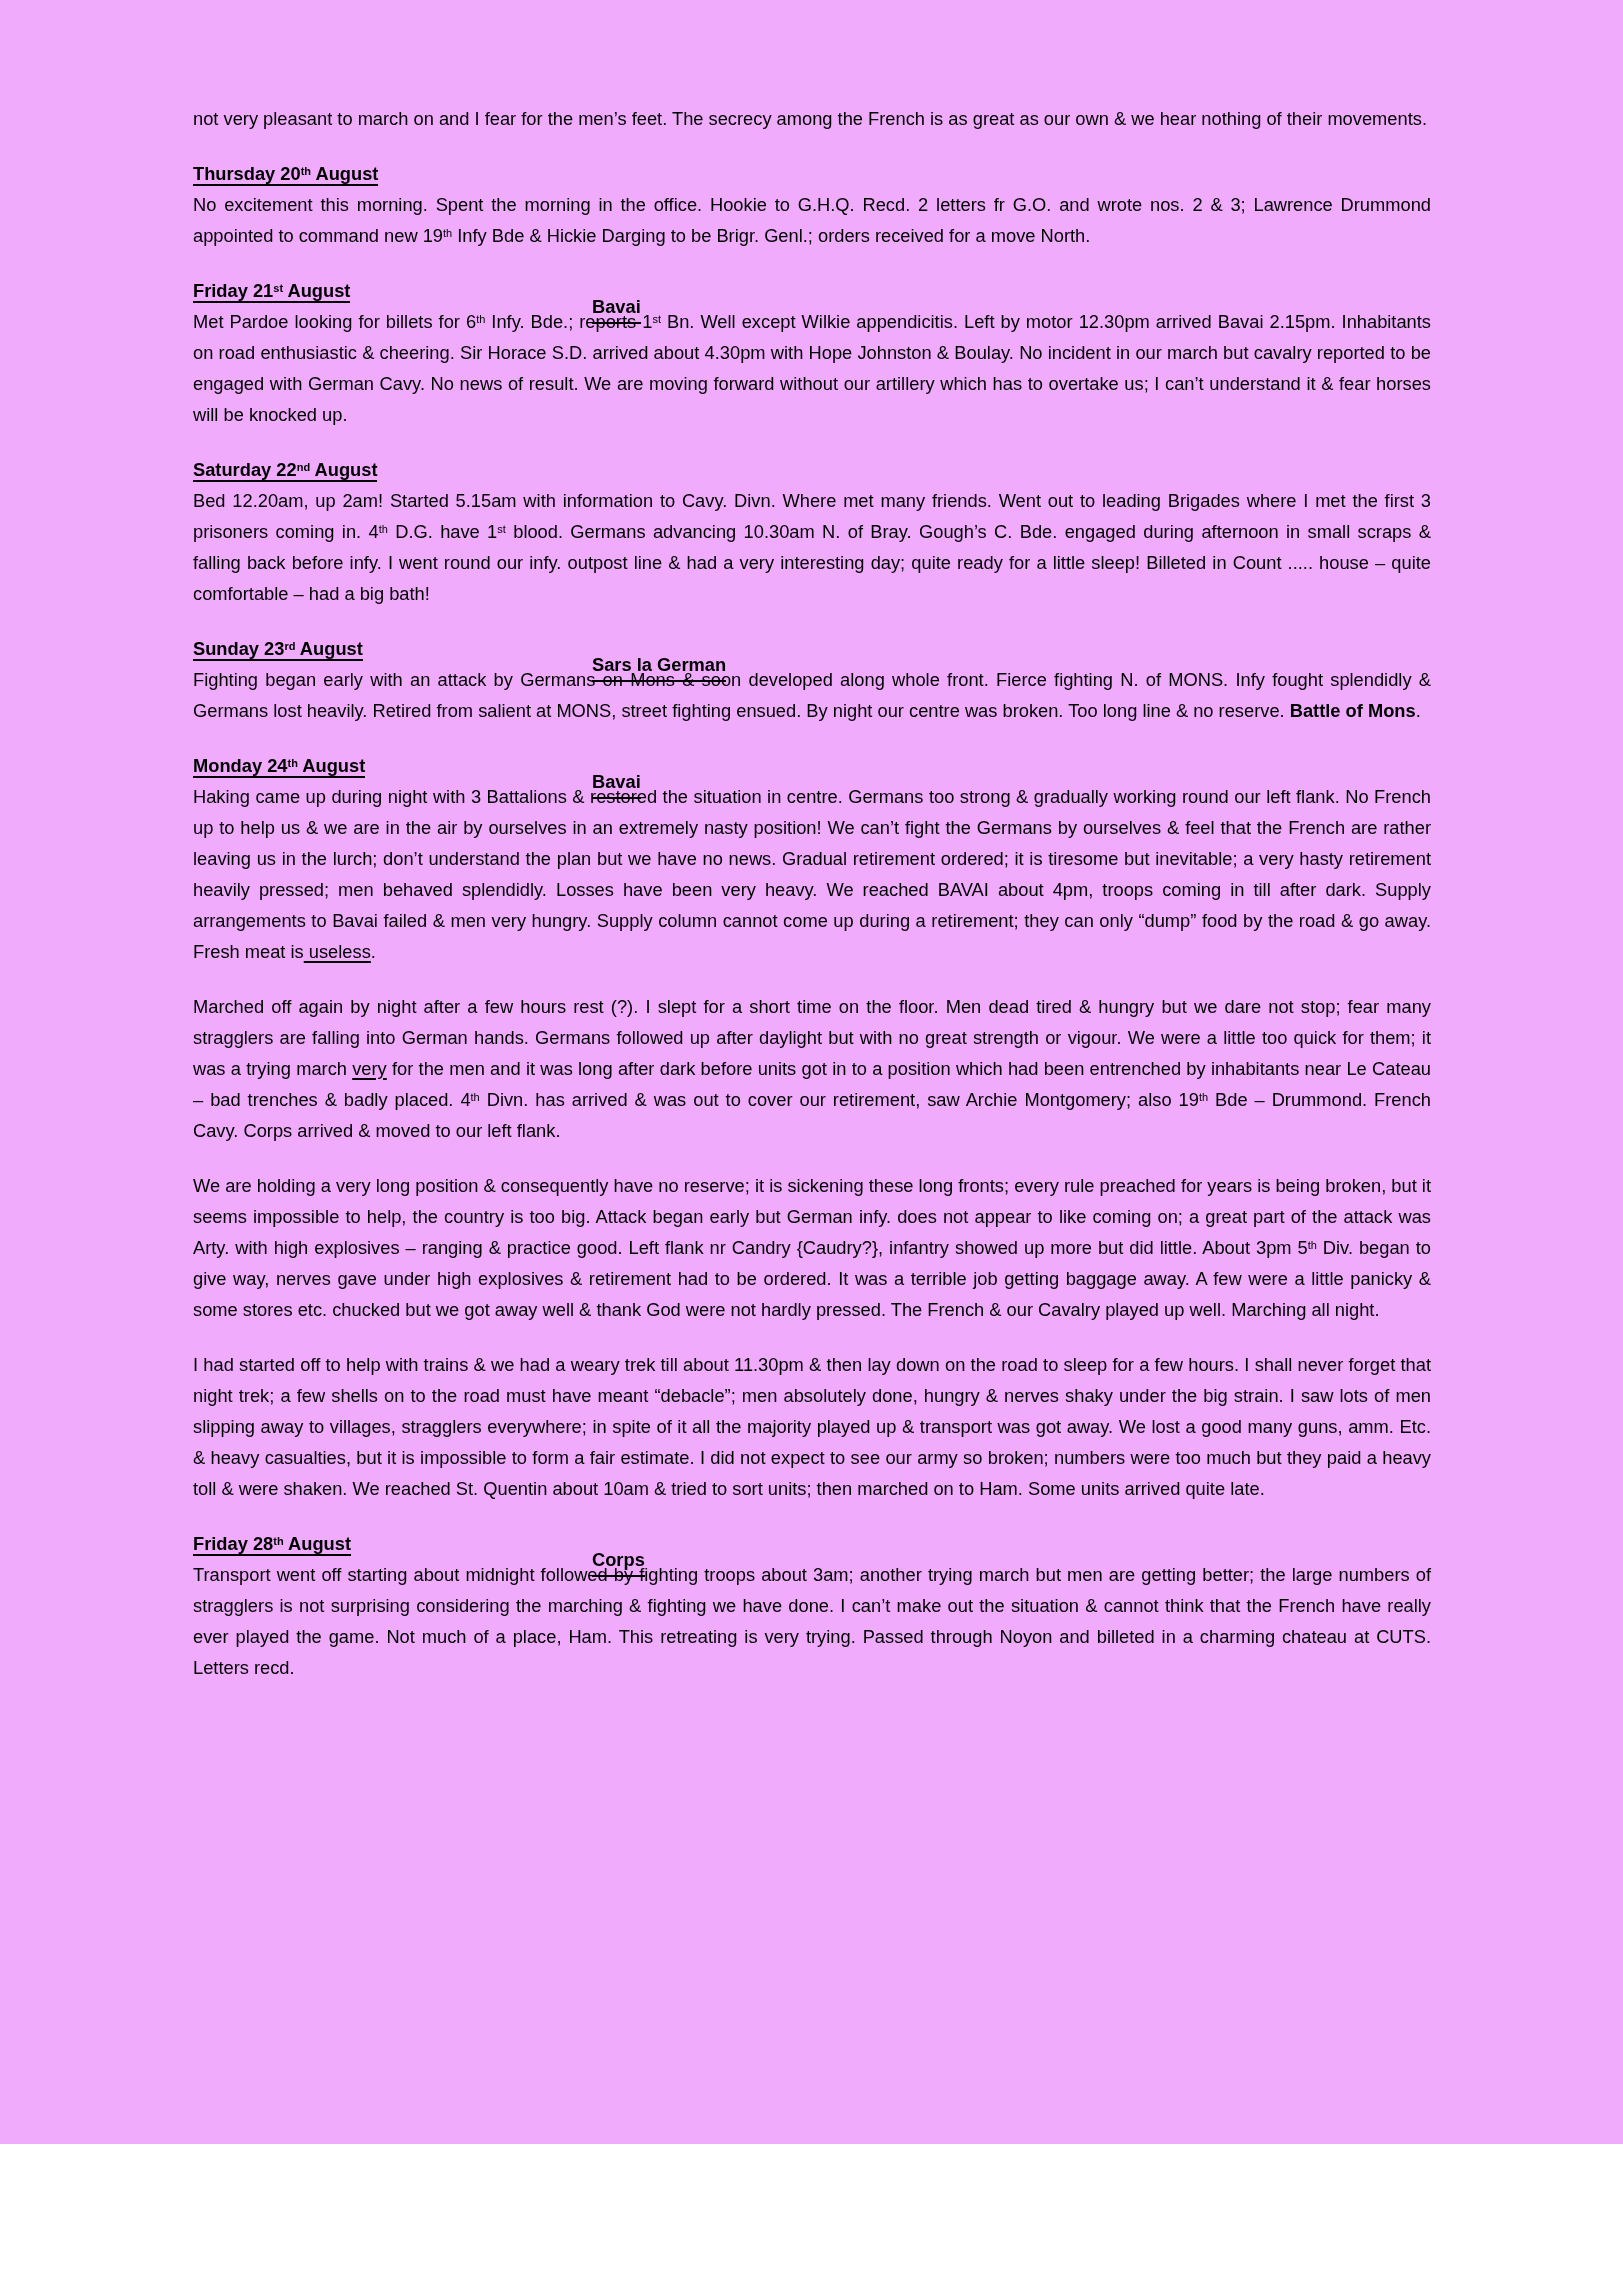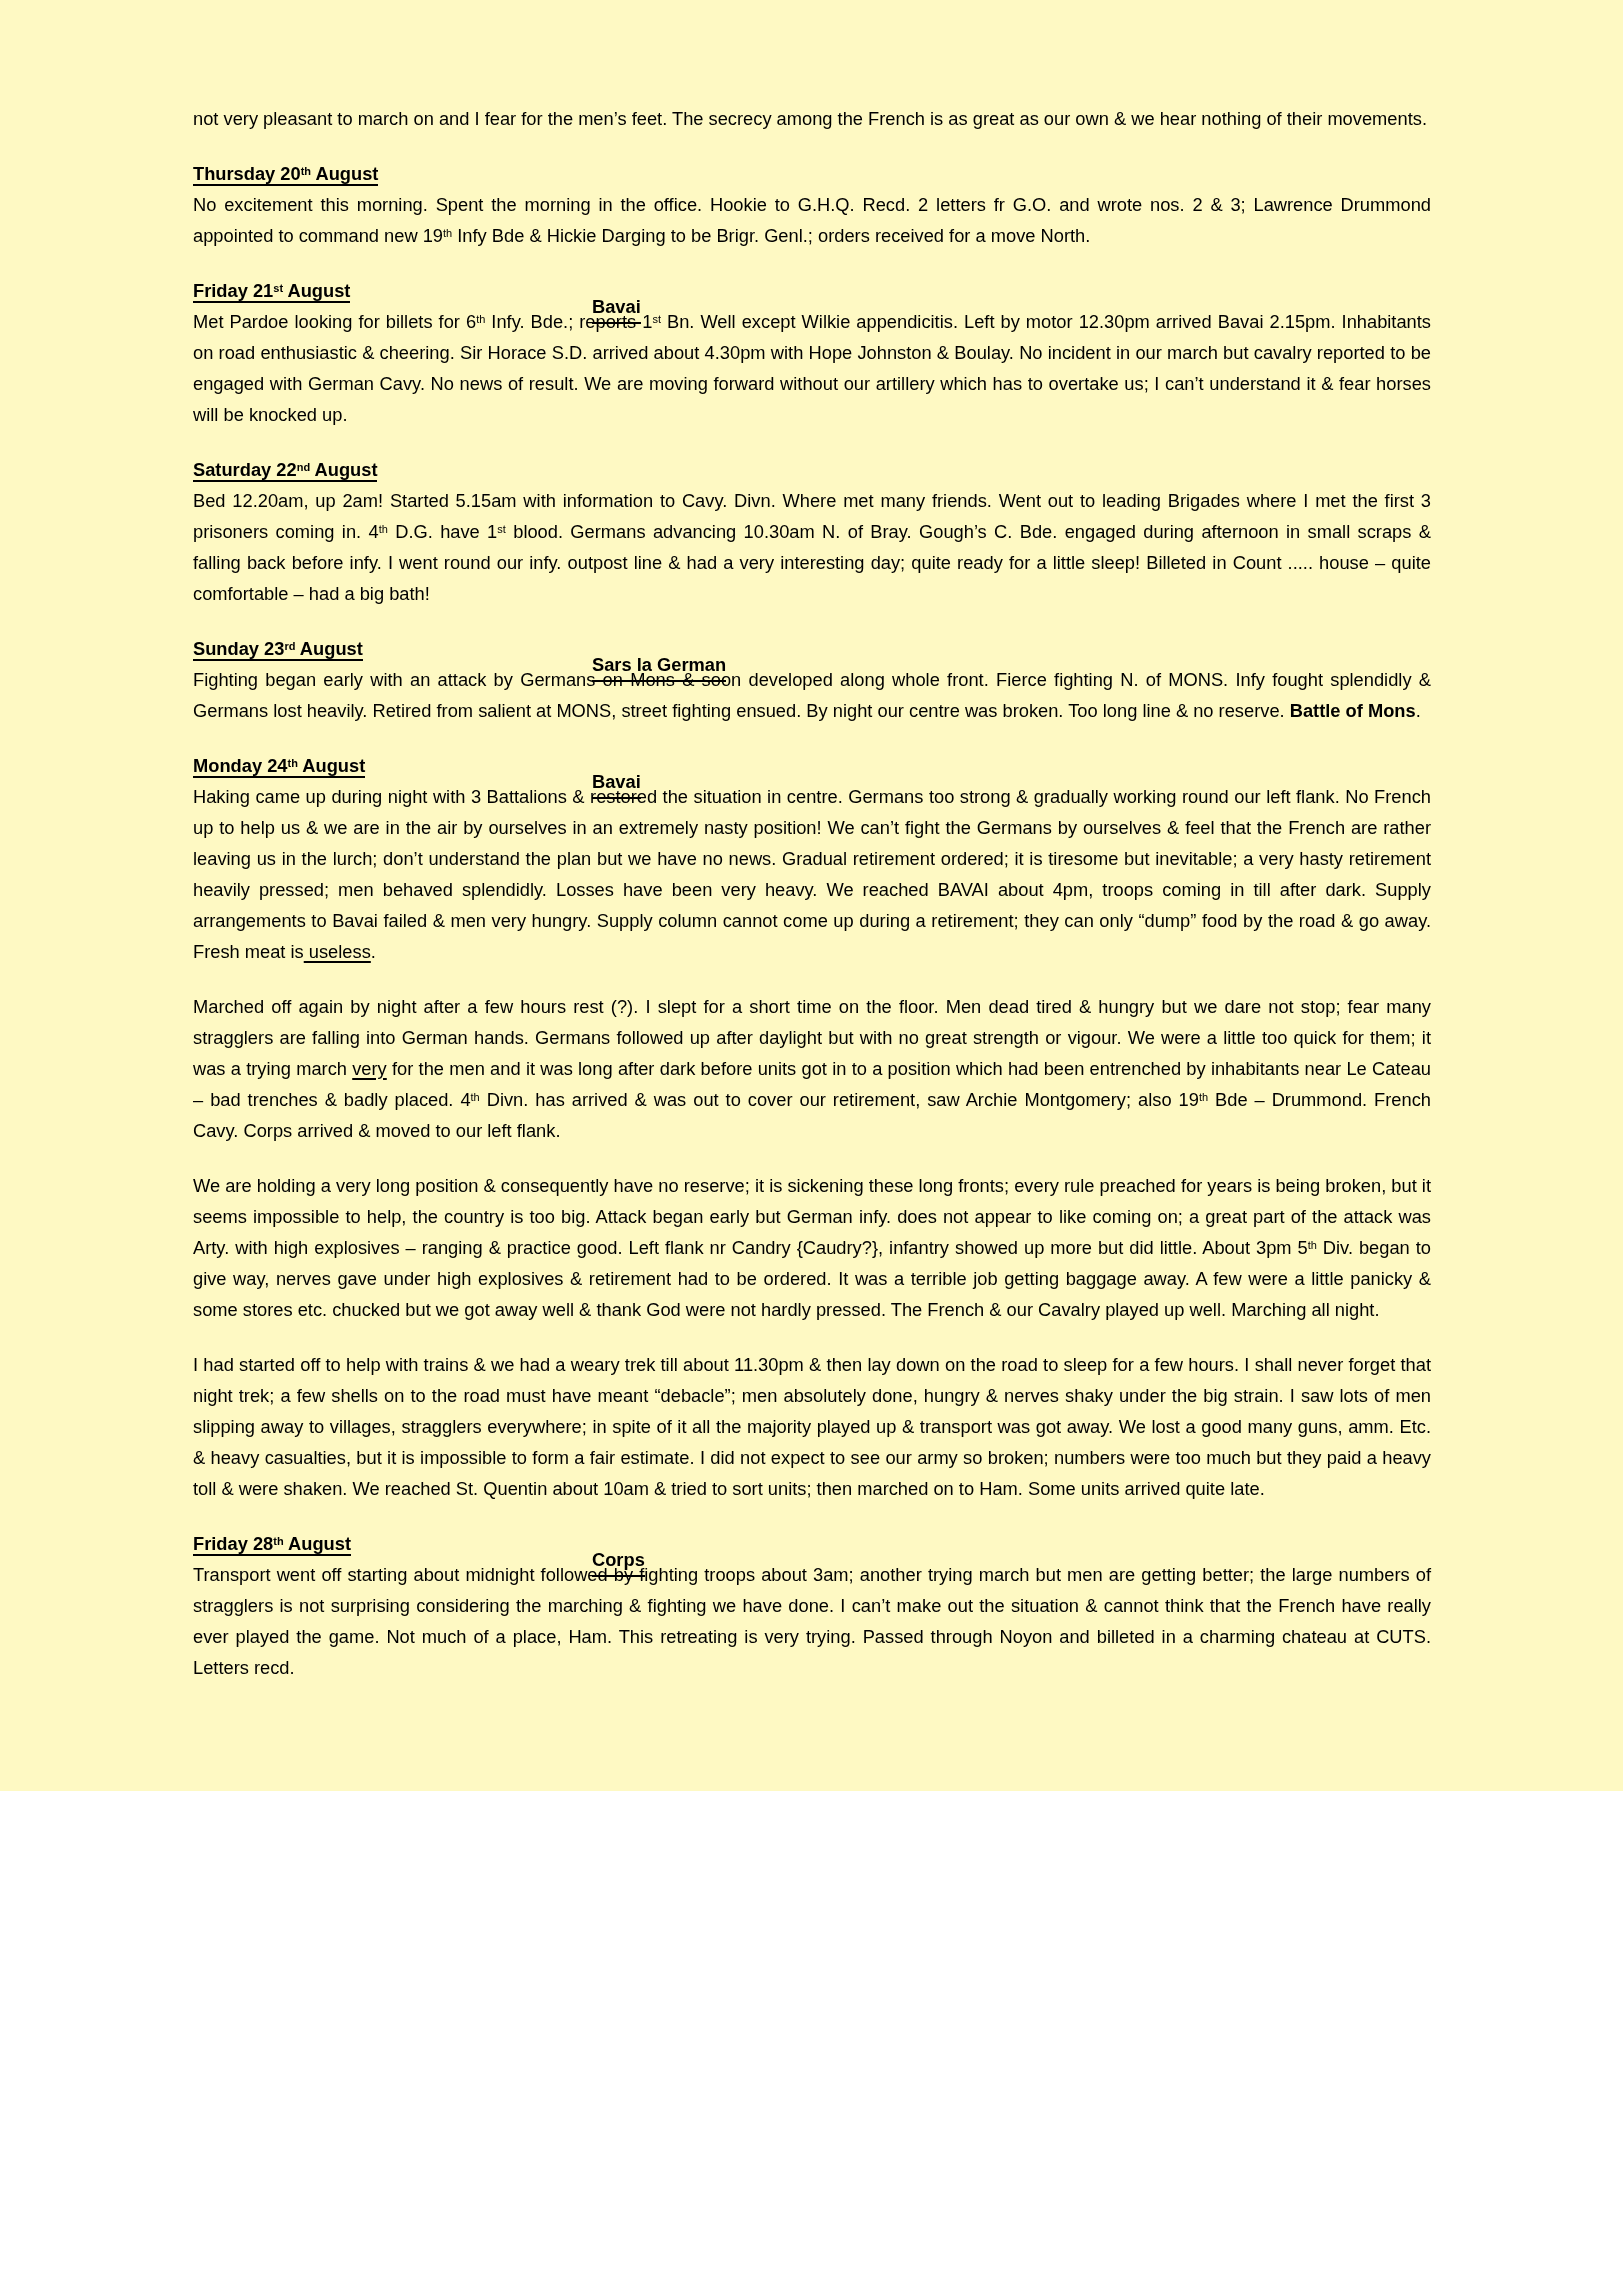--- a/index.html
+++ b/index.html
@@ -4,22 +4,22 @@
 <style>
   html, body { margin: 0; padding: 0; }
   body {
     width: 1623px; height: 2295px;
     background: #ffffff;
     font-family: "Liberation Sans", sans-serif;
     color: #000;
   }
   .page {
     position: relative;
-    width: 1623px; height: 1791px;
-    background: #fef9c3;
+    width: 1623px; height: 2144px;
+    background: #f0abfc;
     overflow: hidden;
   }
   .content {
     position: absolute;
     left: 193px; top: 103px;
     width: 1238px;
   }
   p.body {
     margin: 0;
     font-size: 18.3px;

